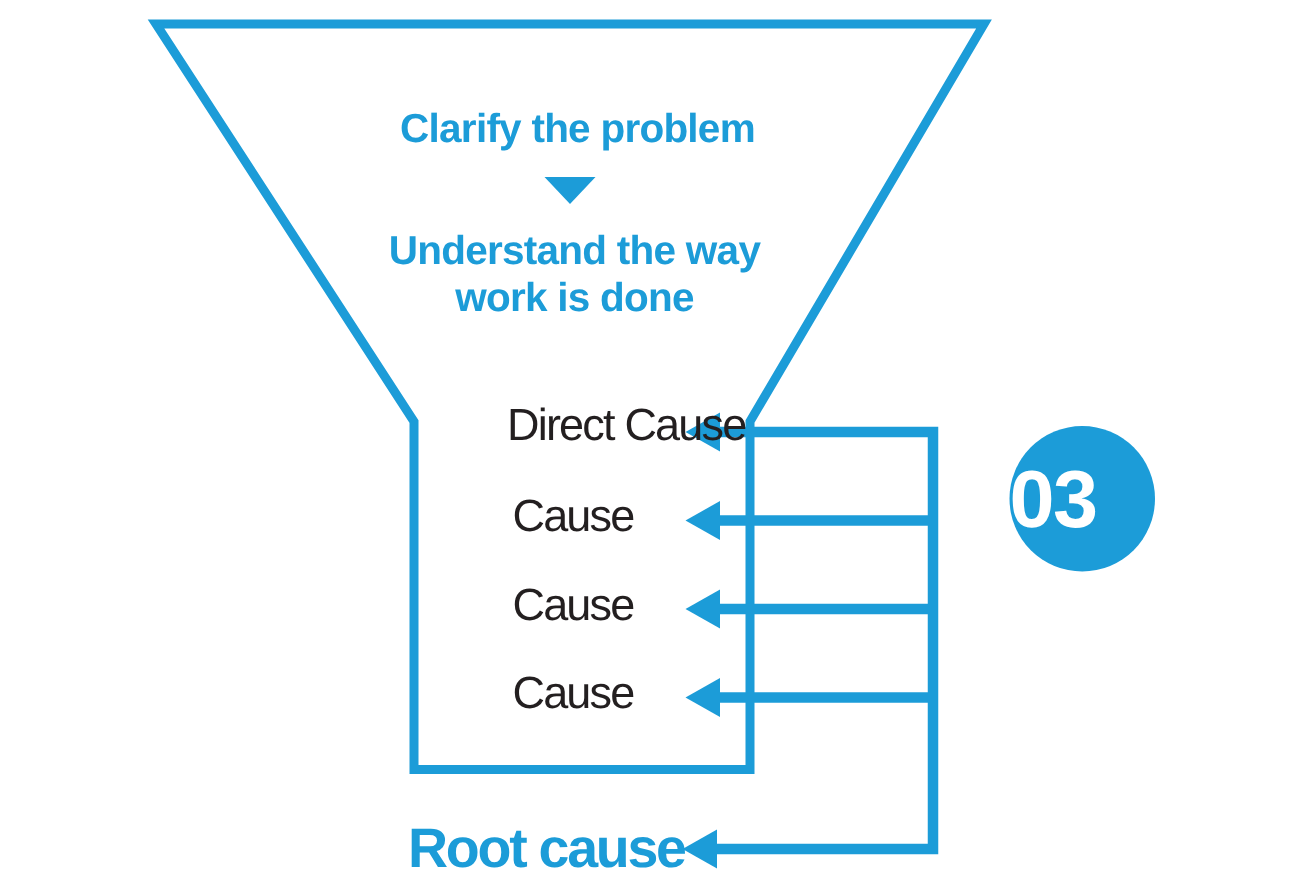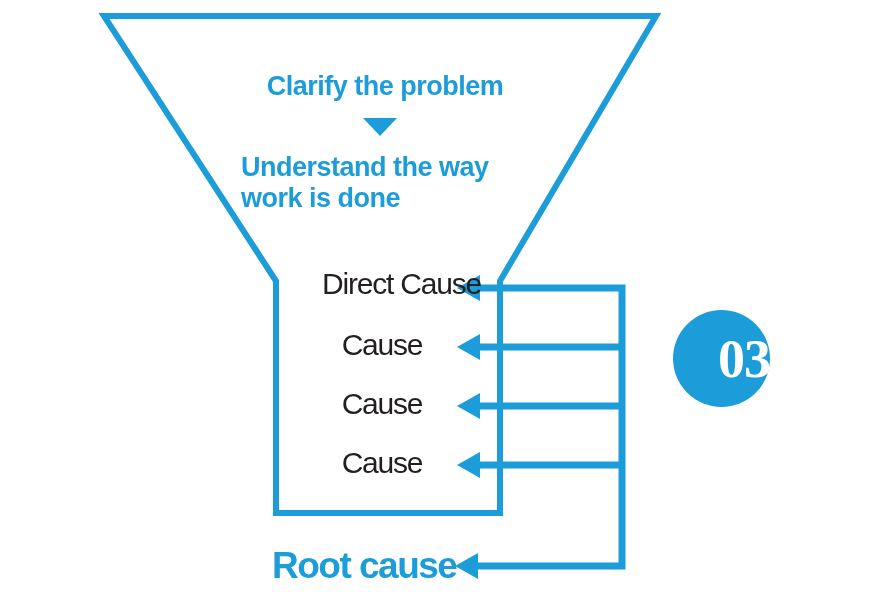--- a/index.html
+++ b/index.html
@@ -16,39 +16,39 @@
     font-family:"Liberation Sans","DejaVu Sans",sans-serif;
     padding-left:42px;
   }
   .canvas svg{position:absolute;left:0;top:0;}
   .txt{position:absolute;white-space:nowrap;}
   .blue-bold{color:var(--accent);font-weight:700;}
   .step{font-size:27px;letter-spacing:-0.5px;}
   .clarify{left:385px;top:86px;transform:translate(-50%,-50%);}
   .understand{
     left:383px;top:183px;transform:translate(-50%,-50%);
-    width:284px;line-height:31px;white-space:normal;
+    width:284px;text-align:center;line-height:31px;white-space:normal;
   }
   .cause-label{
     color:var(--text-dark);font-weight:400;
     font-size:30px;letter-spacing:-1.2px;
   }
-  .direct-cause{right:436px;top:284px;transform:translateY(-50%);margin-left:38px;}
+  .direct-cause{right:420px;top:284px;transform:translateY(-50%);margin-left:38px;}
   .cause-1{left:382px;top:345px;transform:translate(-50%,-50%);}
   .cause-2{left:382px;top:404px;transform:translate(-50%,-50%);}
   .cause-3{left:382px;top:463px;transform:translate(-50%,-50%);}
   .root-cause{
     left:272px;top:566px;transform:translateY(-50%);
     font-size:37px;letter-spacing:-1.5px;
   }
   .badge{
-    position:absolute;left:673px;top:310px;
+    position:absolute;left:673px;top:284px;
     width:97px;height:97px;border-radius:50%;
     background:var(--accent);
-    display:flex;align-items:center;justify-content:flex-end;font-family:Liberation Serif, serif;
+    display:flex;align-items:center;justify-content:flex-start;
   }
   .badge-number{
     color:#fff;font-weight:700;font-size:54px;
     letter-spacing:-1px;line-height:1;
   }
   .why-label{
     left:666px;top:412px;
     font-size:51px;letter-spacing:-1px;line-height:1;
   }
 </style>

